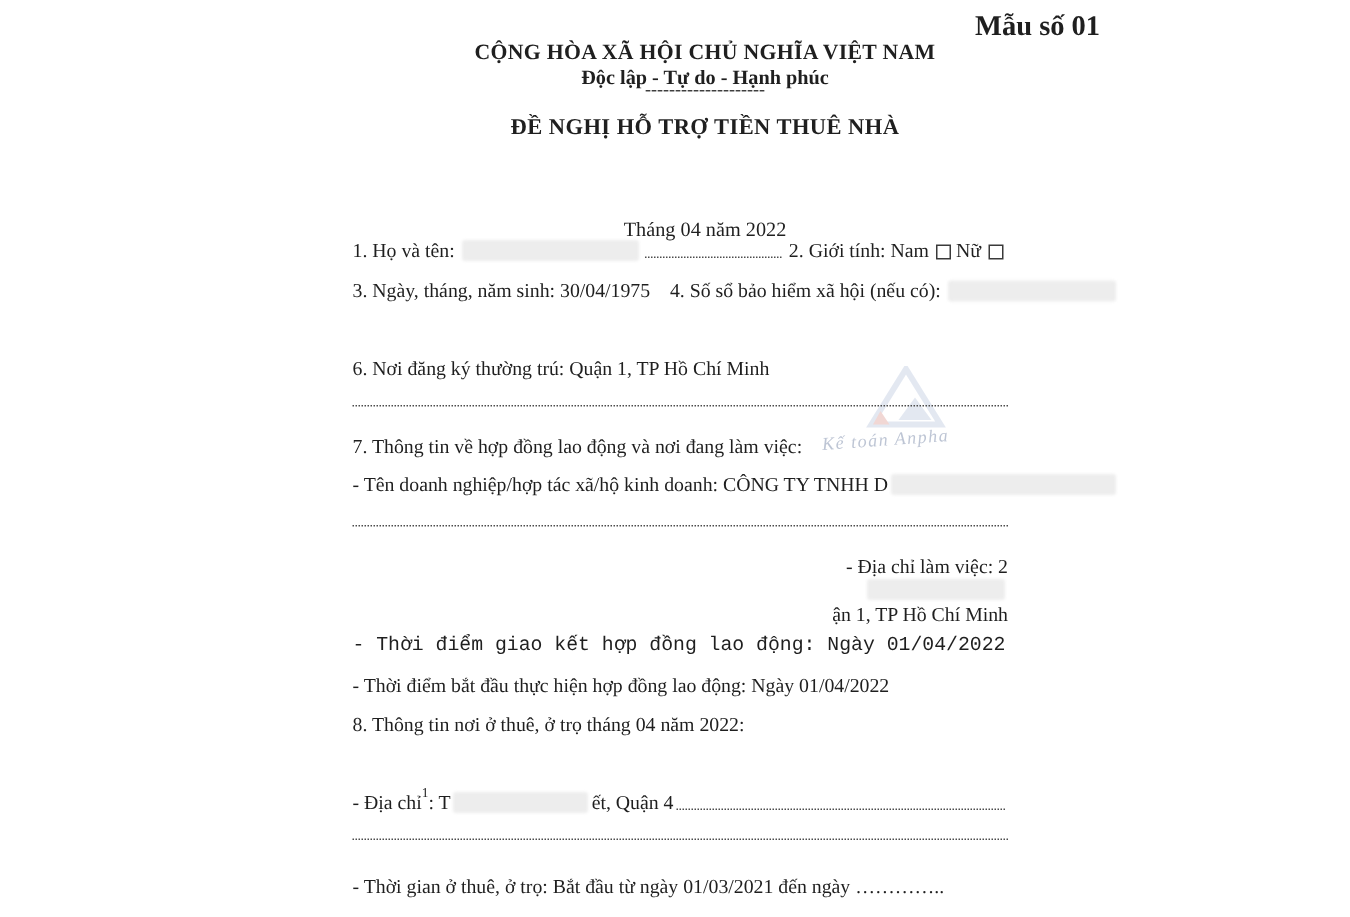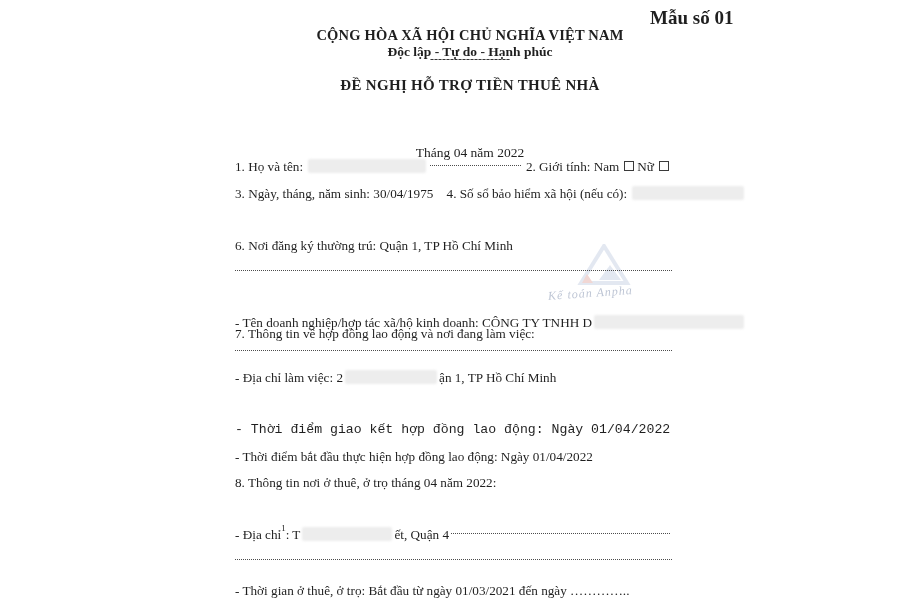--- a/index.html
+++ b/index.html
@@ -47,21 +47,21 @@
     margin:0 4px 1px 3px;flex:none;
   }
   .sup{font-size:9px;vertical-align:super;line-height:10px;align-self:flex-start;margin-top:-3px;}
   
   .wm{left:548px;top:244px;width:110px;opacity:0.24;z-index:0;pointer-events:none;}
   .wm-text{
     left:548px;top:286px;font-style:italic;font-size:12px;color:#7e8dab;opacity:.5;
     transform:rotate(-4deg);letter-spacing:1px;z-index:0;pointer-events:none;
     font-family:"Liberation Serif", serif;
   }
-  .zline{z-index:1;align-items:center;}
+  .zline{z-index:1;}
 </style>
 </head>
 <body>
 
 <div class="page">
 
   <svg class="abs wm" width="54" height="42" viewBox="0 0 54 42">
     <path d="M28 2 L51 39 L5 39 Z" fill="none" stroke="#8fa3c8" stroke-width="4"></path>
     <path d="M34 21 L45 36 L23 36 Z" fill="#8fa3c8"></path>
     <path d="M11 30 L17 39 L6 39 Z" fill="#c65a4f"></path>
@@ -90,32 +90,32 @@
     <span class="redact r-bhxh"></span>
   </div>
 
 
   <div class="line zline" style="top:237px;">
     <span class="t">6. Nơi đăng ký thường trú: Quận 1, TP Hồ Chí Minh</span>
   </div>
 
   <div class="sep zline" style="top:262px;"></div>
 
-  <div class="line zline" style="top:289px;margin-top:36px;">
+  <div class="line zline" style="top:289px;">
     <span class="t">7. Thông tin về hợp đồng lao động và nơi đang làm việc:</span>
   </div>
 
   <div class="line zline" style="top:314px;">
     <span class="t">- Tên doanh nghiệp/hợp tác xã/hộ kinh doanh: CÔNG TY TNHH D</span>
     <span class="redact r-company"></span>
   </div>
 
   <div class="sep zline" style="top:342px;"></div>
 
-  <div class="line zline" style="top:369px;">
+  <div class="line zline" style="top:369px;flex-direction:column;">
     <span class="t">- Địa chỉ làm việc: 2</span>
     <span class="redact r-workaddr"></span>
     <span class="t">ận 1, TP Hồ Chí Minh</span>
   </div>
 
 
   <div class="line zline" style="top:421px;font-family:Liberation Mono, monospace;">
     <span class="t">- Thời điểm giao kết hợp đồng lao động: Ngày 01/04/2022</span>
   </div>
 

